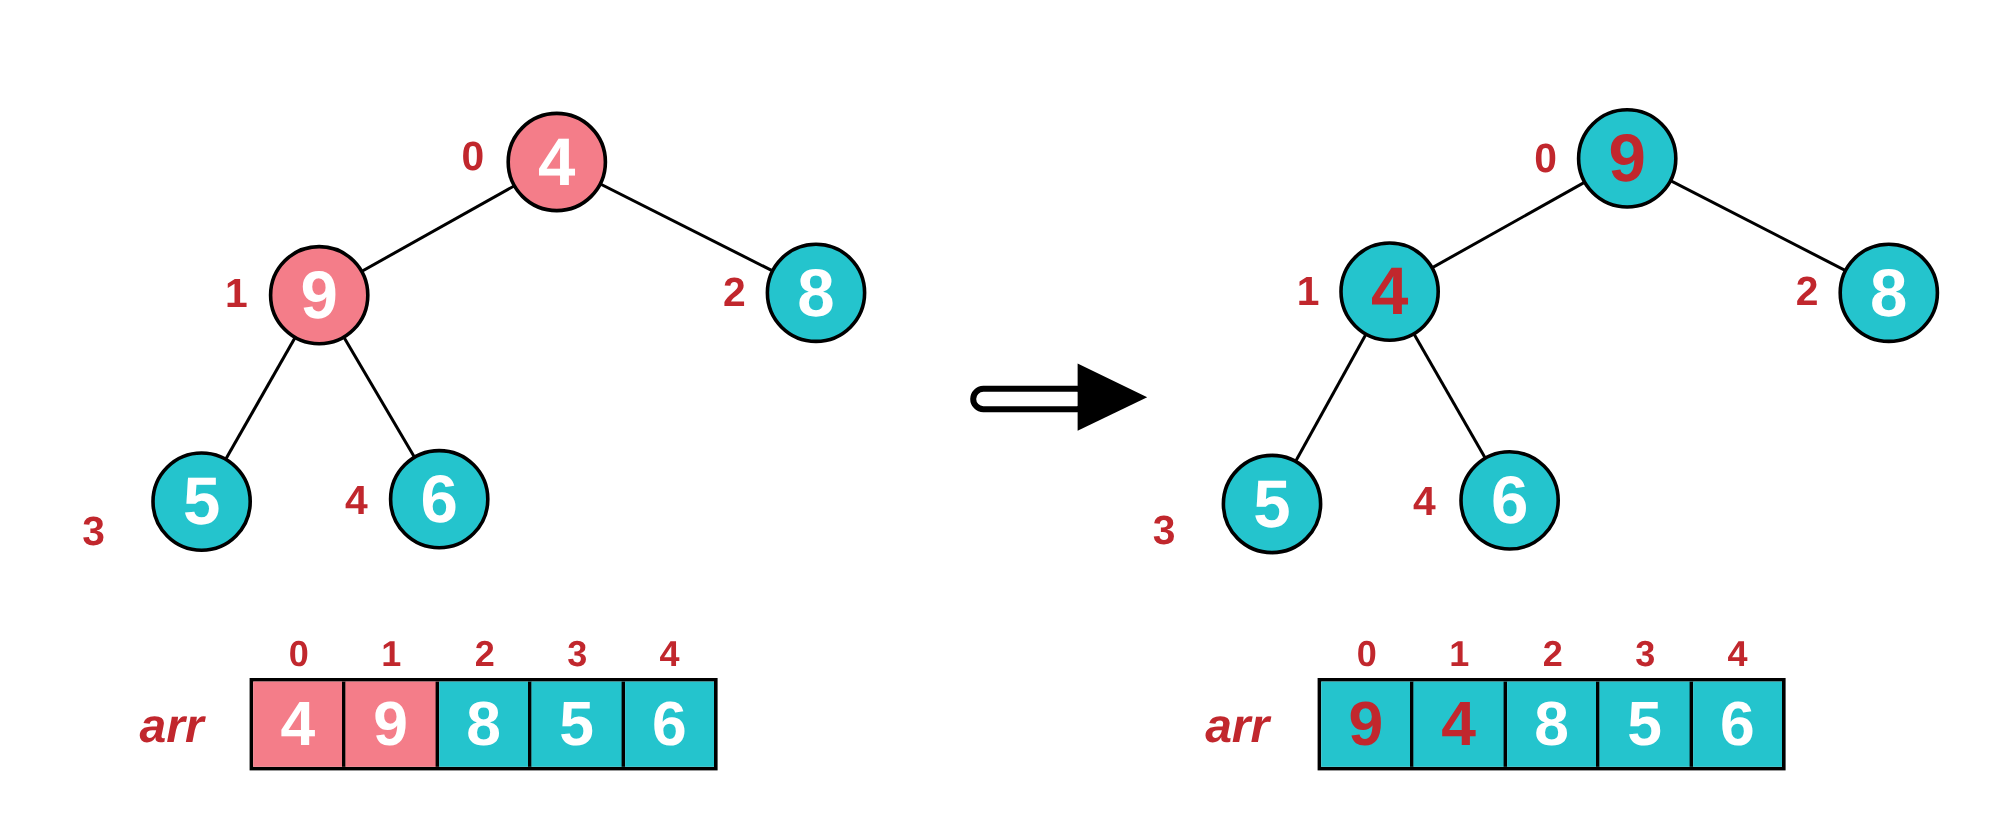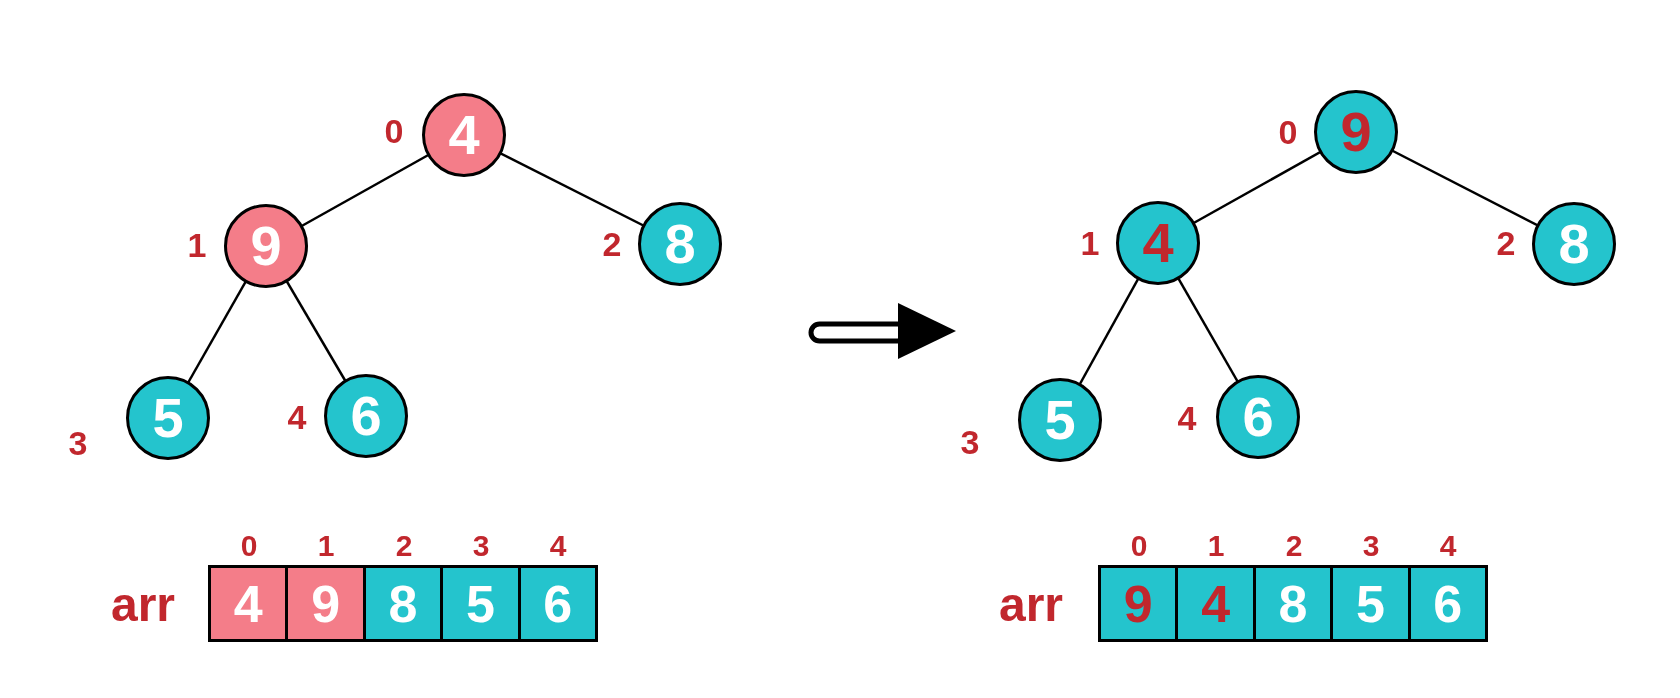--- a/index.html
+++ b/index.html
@@ -32,21 +32,21 @@
     border-right:3px solid var(--edge_black,#000);
   }
   .cell:last-child{border-right:none;}
   .cell span{font-size:52px;line-height:1;}
   .aindex{
     position:absolute;transform:translate(-50%,-50%);
     font-size:30px;color:var(--index_red,#C1272D);line-height:1;
   }
   .alabel{
     position:absolute;transform:translate(-50%,-50%);
-    font-size:48px;color:var(--index_red,#C1272D);line-height:1;
+    font-size:40px;color:var(--index_red,#C1272D);line-height:1;font-style:italic;
   }
 </style>
 </head>
 <body>
 
 <div class="stage">
 
   <svg class="lines" viewBox="0 0 1680 698">
 
     <line class="edge" x1="464" y1="135" x2="266" y2="246"></line>

